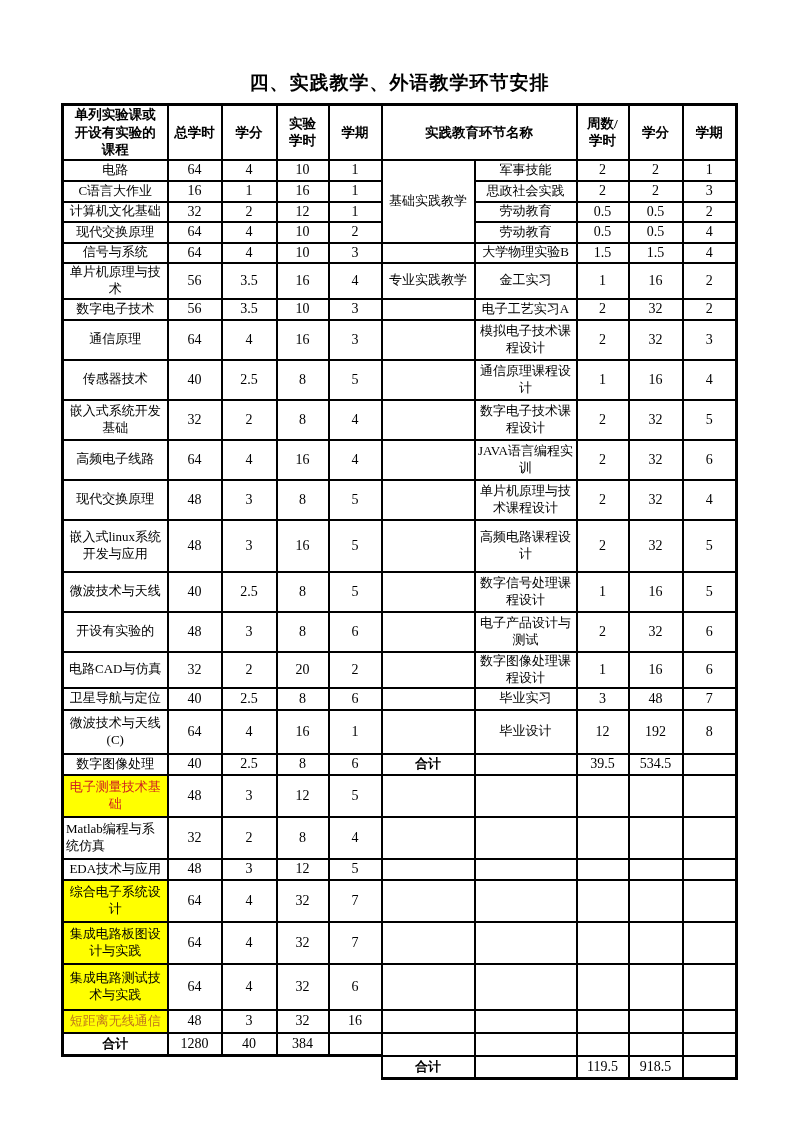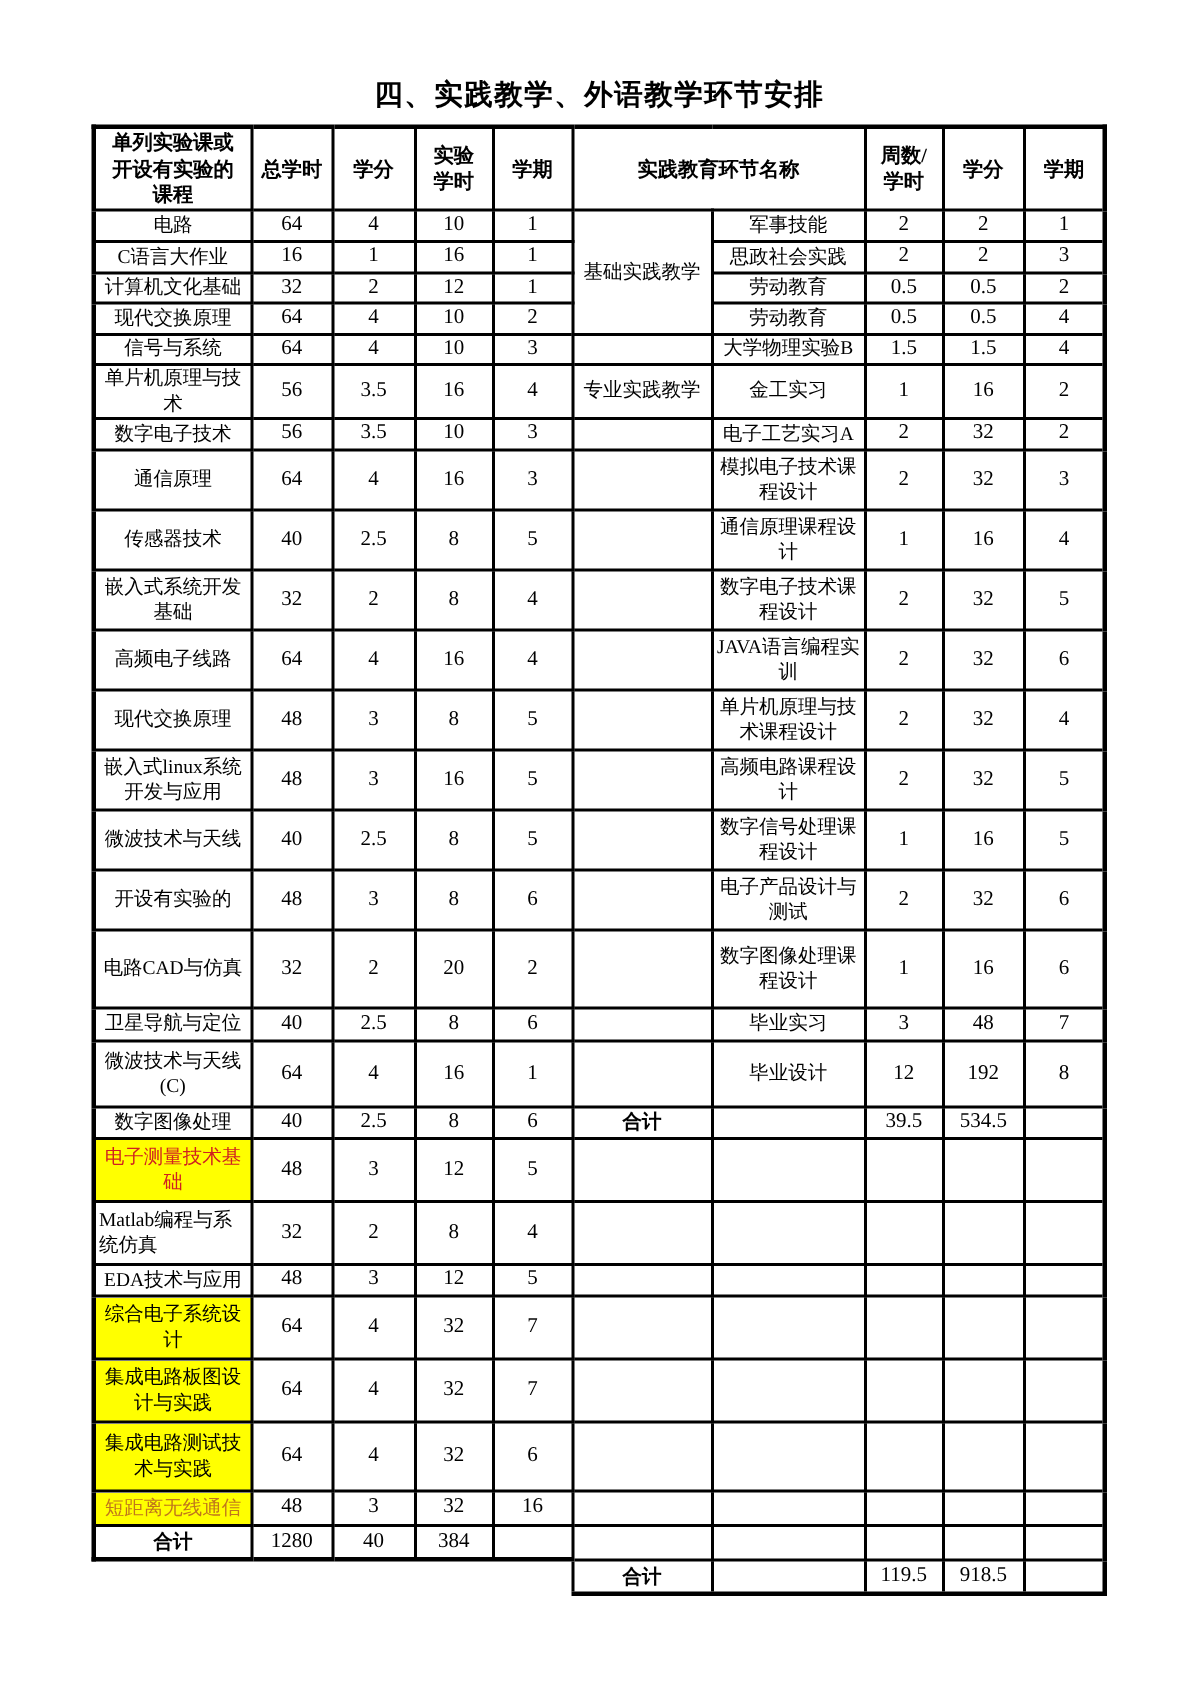--- a/index.html
+++ b/index.html
@@ -1,20 +1,20 @@
 <!DOCTYPE html>
 <html><head>
 <meta charset="utf-8">
 <style>
   html,body{margin:0;padding:0;}
   body{
     width:799px;height:1131px;background:#ffffff;overflow:hidden;
     font-family:"Liberation Serif","DejaVu Serif",serif;color:#000;
   }
-  .page{padding-top:50px;}
+  .page{padding-top:70px;}
   .title{
     font-size:19px;font-weight:bold;text-align:center;margin:0 0 7px 0;
     letter-spacing:1px;
   }
   table{
     border-collapse:collapse;table-layout:fixed;width:674px;margin:0 auto;
   }
   th,td{
     border:2px solid #000;padding:0 2px;text-align:center;vertical-align:middle;
     overflow:hidden;line-height:1.3;
@@ -202,21 +202,21 @@
           <td class="num">48</td>
           <td class="num">3</td>
           <td class="num">8</td>
           <td class="num">5</td>
           <td class="group"></td>
           <td class="rname">单片机原理与技术课程设计</td>
           <td class="num">2</td>
           <td class="num">32</td>
           <td class="num er">4</td>
         </tr>
-        <tr style="height: 40px;">
+        <tr style="height: 52px;">
           <td class="course el">嵌入式linux系统开发与应用</td>
           <td class="num">48</td>
           <td class="num">3</td>
           <td class="num">16</td>
           <td class="num">5</td>
           <td class="group"></td>
           <td class="rname">高频电路课程设计</td>
           <td class="num">2</td>
           <td class="num">32</td>
           <td class="num er">5</td>
@@ -238,21 +238,21 @@
           <td class="num">48</td>
           <td class="num">3</td>
           <td class="num">8</td>
           <td class="num">6</td>
           <td class="group"></td>
           <td class="rname">电子产品设计与测试</td>
           <td class="num">2</td>
           <td class="num">32</td>
           <td class="num er">6</td>
         </tr>
-        <tr style="height: 52px;">
+        <tr style="height: 36px;">
           <td class="course el">电路CAD与仿真</td>
           <td class="num">32</td>
           <td class="num">2</td>
           <td class="num">20</td>
           <td class="num">2</td>
           <td class="group"></td>
           <td class="rname">数字图像处理课程设计</td>
           <td class="num">1</td>
           <td class="num">16</td>
           <td class="num er">6</td>

